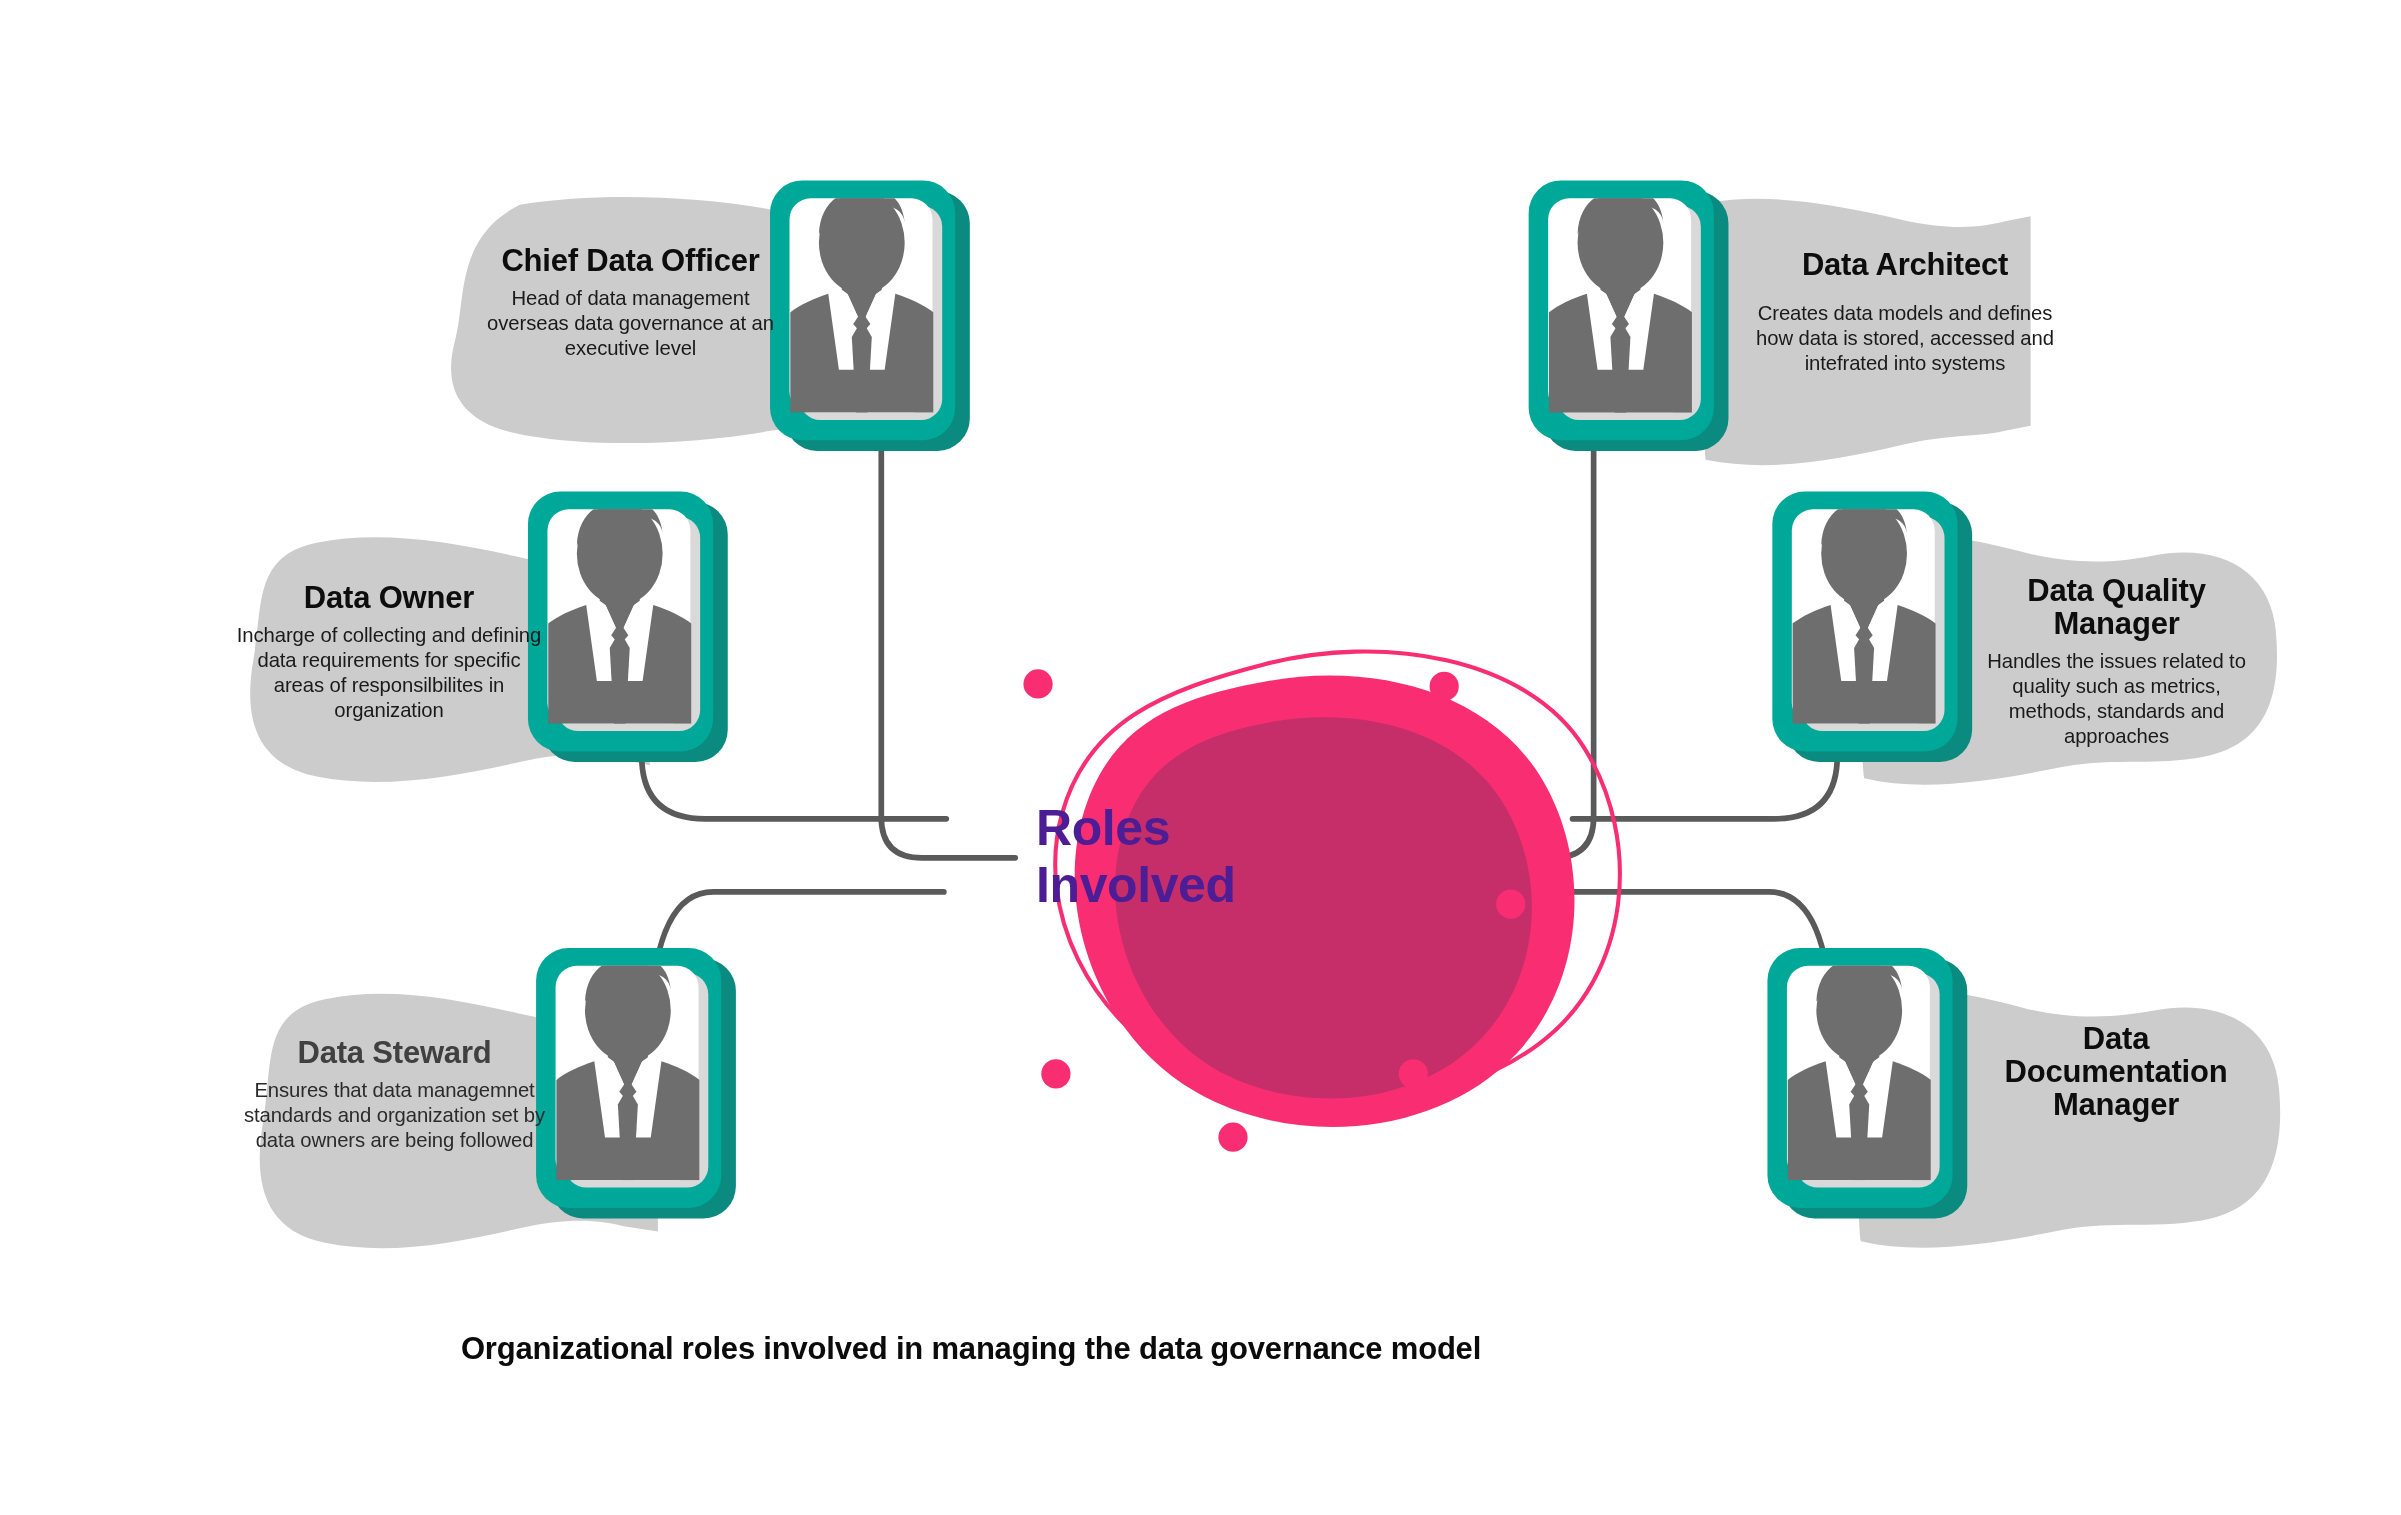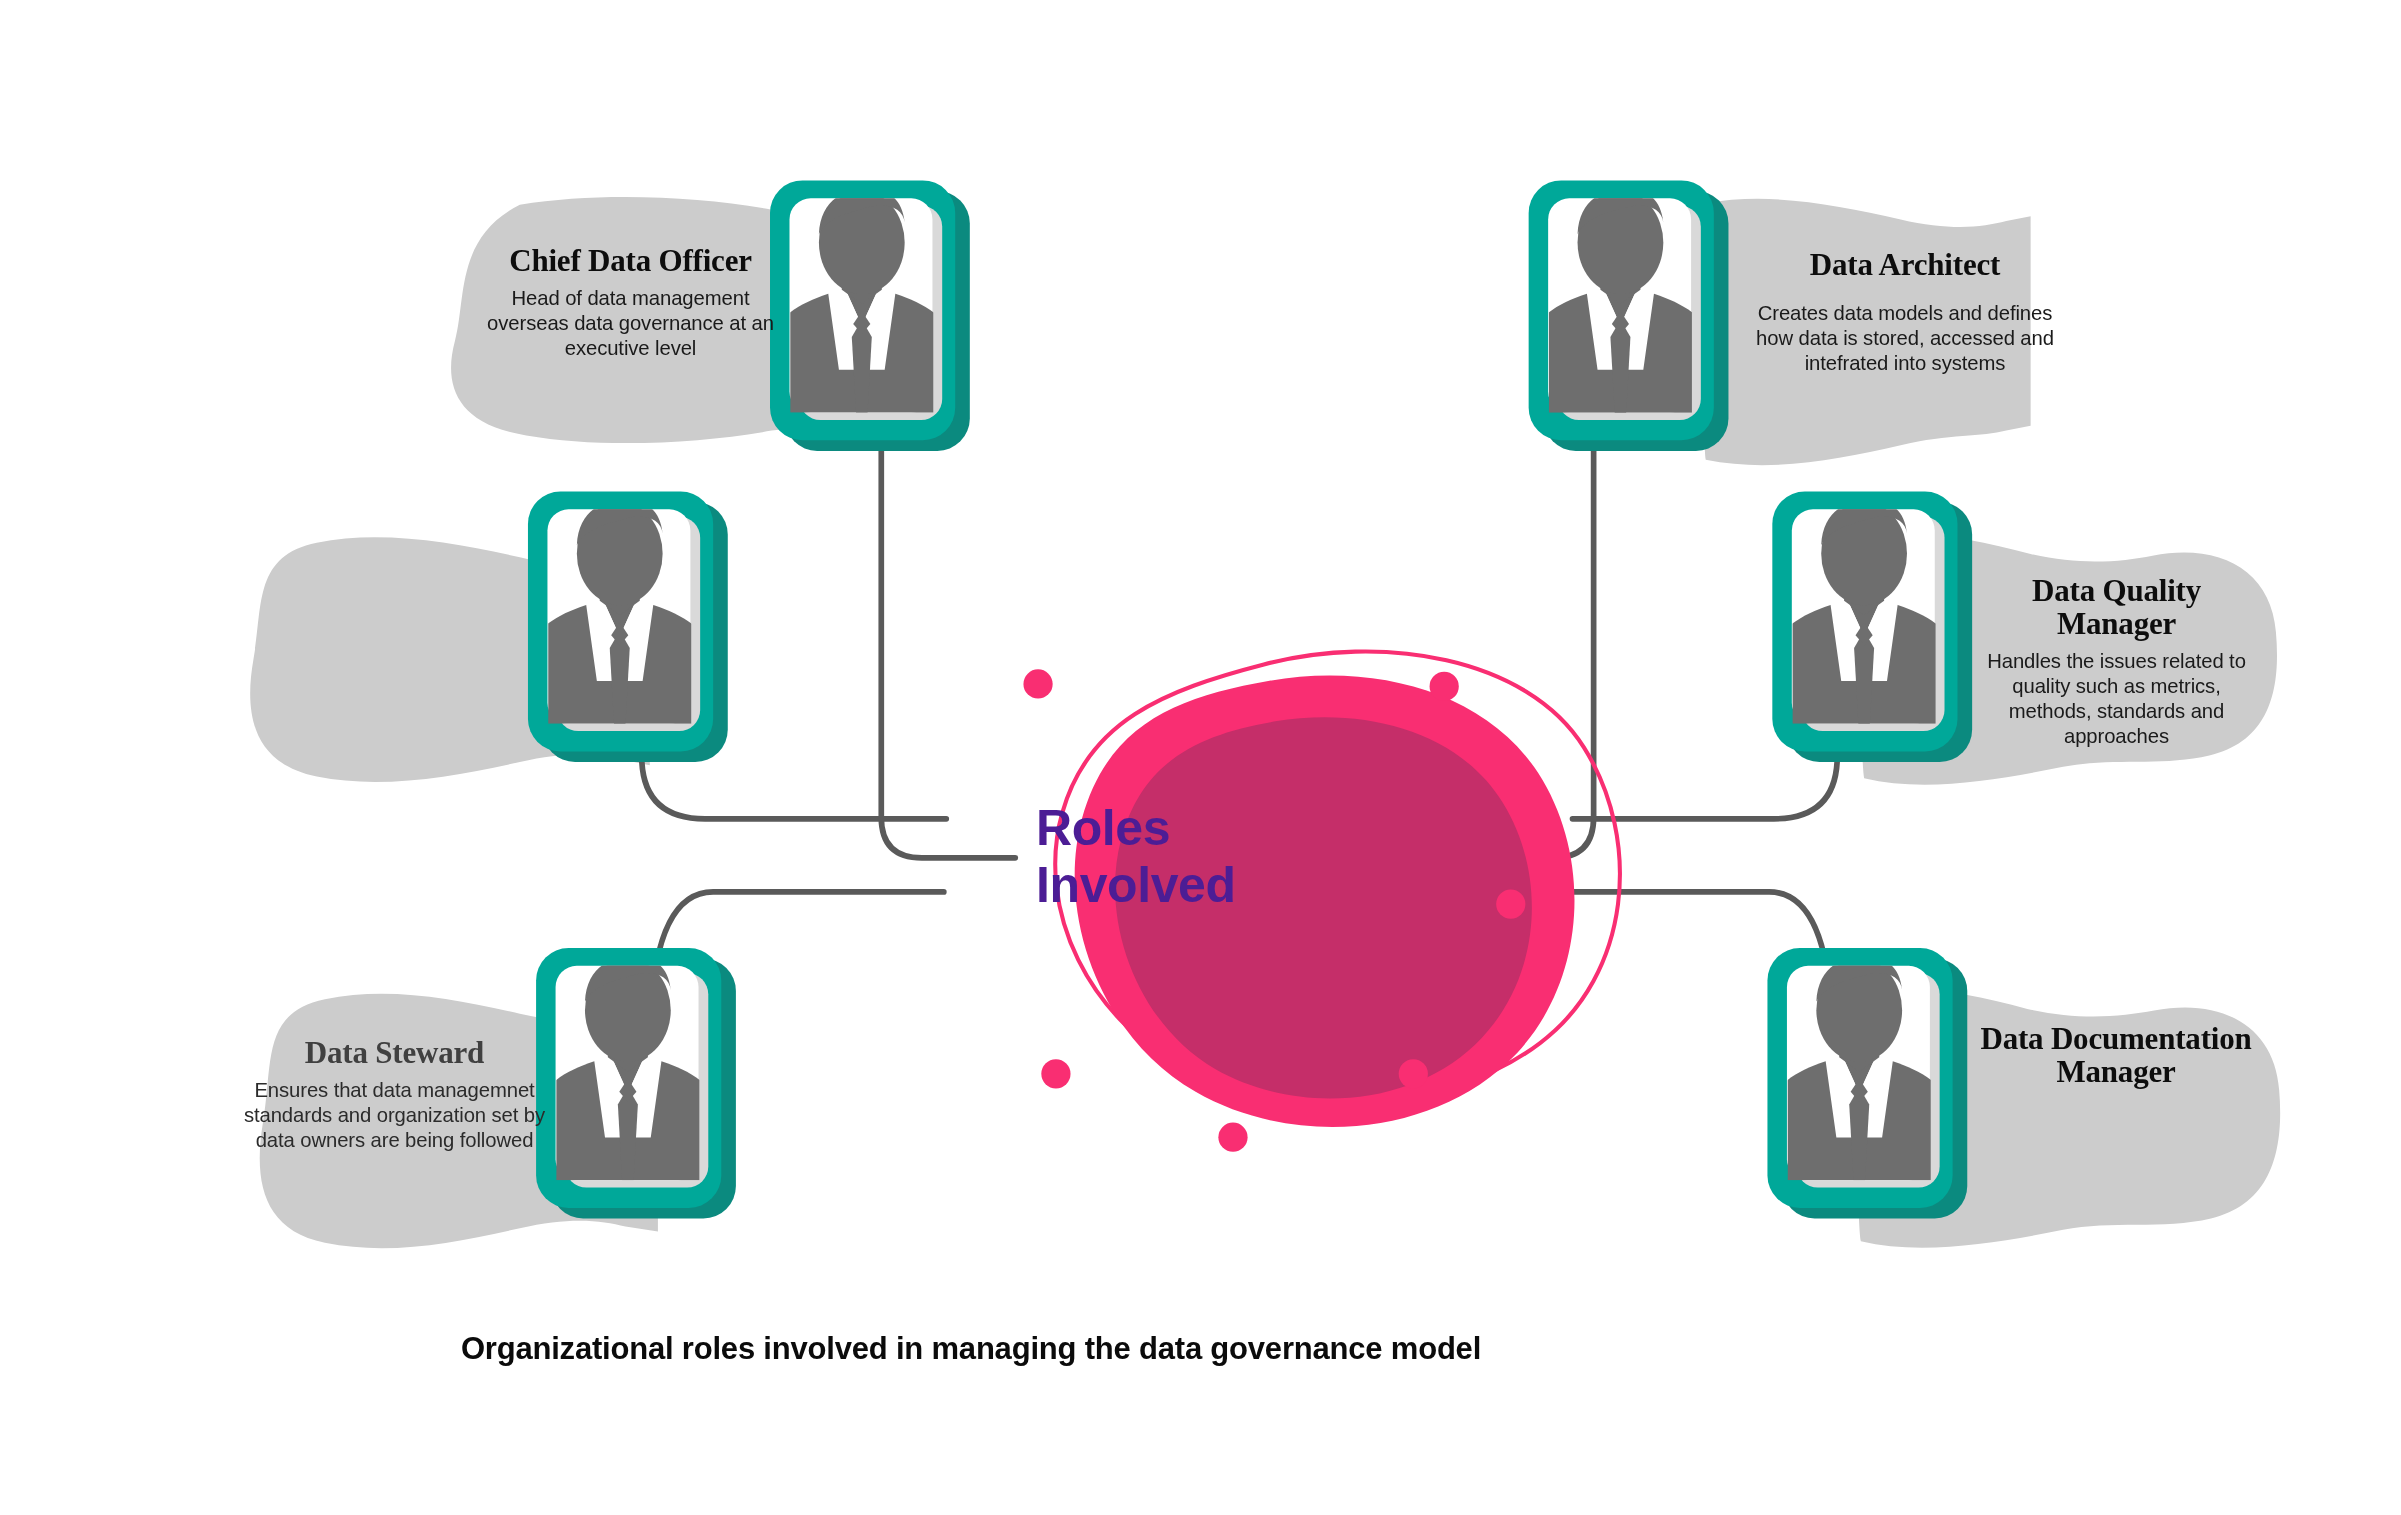--- a/index.html
+++ b/index.html
@@ -30,21 +30,20 @@
     position: absolute;
     box-sizing: border-box;
     z-index: 6;
   }
   .role-title {
     font-weight: bold;
     color: #0d0d0d;
     line-height: 1.07;
     letter-spacing: -0.2px;
     margin: 0 0 9px 0;
-    font-family: Liberation Serif, serif;
   }
   .role-desc {
     color: #1a1a1a;
     line-height: 1.23;
     margin: 0;
     letter-spacing: -0.1px;
   }
 
   
   .align-center { text-align: center; }
@@ -314,20 +313,24 @@
         </svg>
       </g>
     </g>
   </svg>
 
   <div class="role-text t-cdo align-center">
     <div class="role-title">Chief Data Officer</div>
     <div class="role-desc">Head of data management overseas data governance at an executive level</div>
   </div>
 
+  <div class="role-text t-owner align-center">
+    <div class="role-title">Data Owner</div>
+    <div class="role-desc">Incharge of collecting and defining data requirements for specific areas of responsilbilites in organization</div>
+  </div>
 
   <div class="role-text t-steward align-center">
     <div class="role-title">Data Steward</div>
     <div class="role-desc">Ensures that data managemnet standards and organization set by data owners are being followed</div>
   </div>
 
   <div class="role-text t-arch align-center">
     <div class="role-title">Data Architect</div>
     <div class="role-desc">Creates data models and defines how data is stored, accessed and intefrated into systems</div>
   </div>

